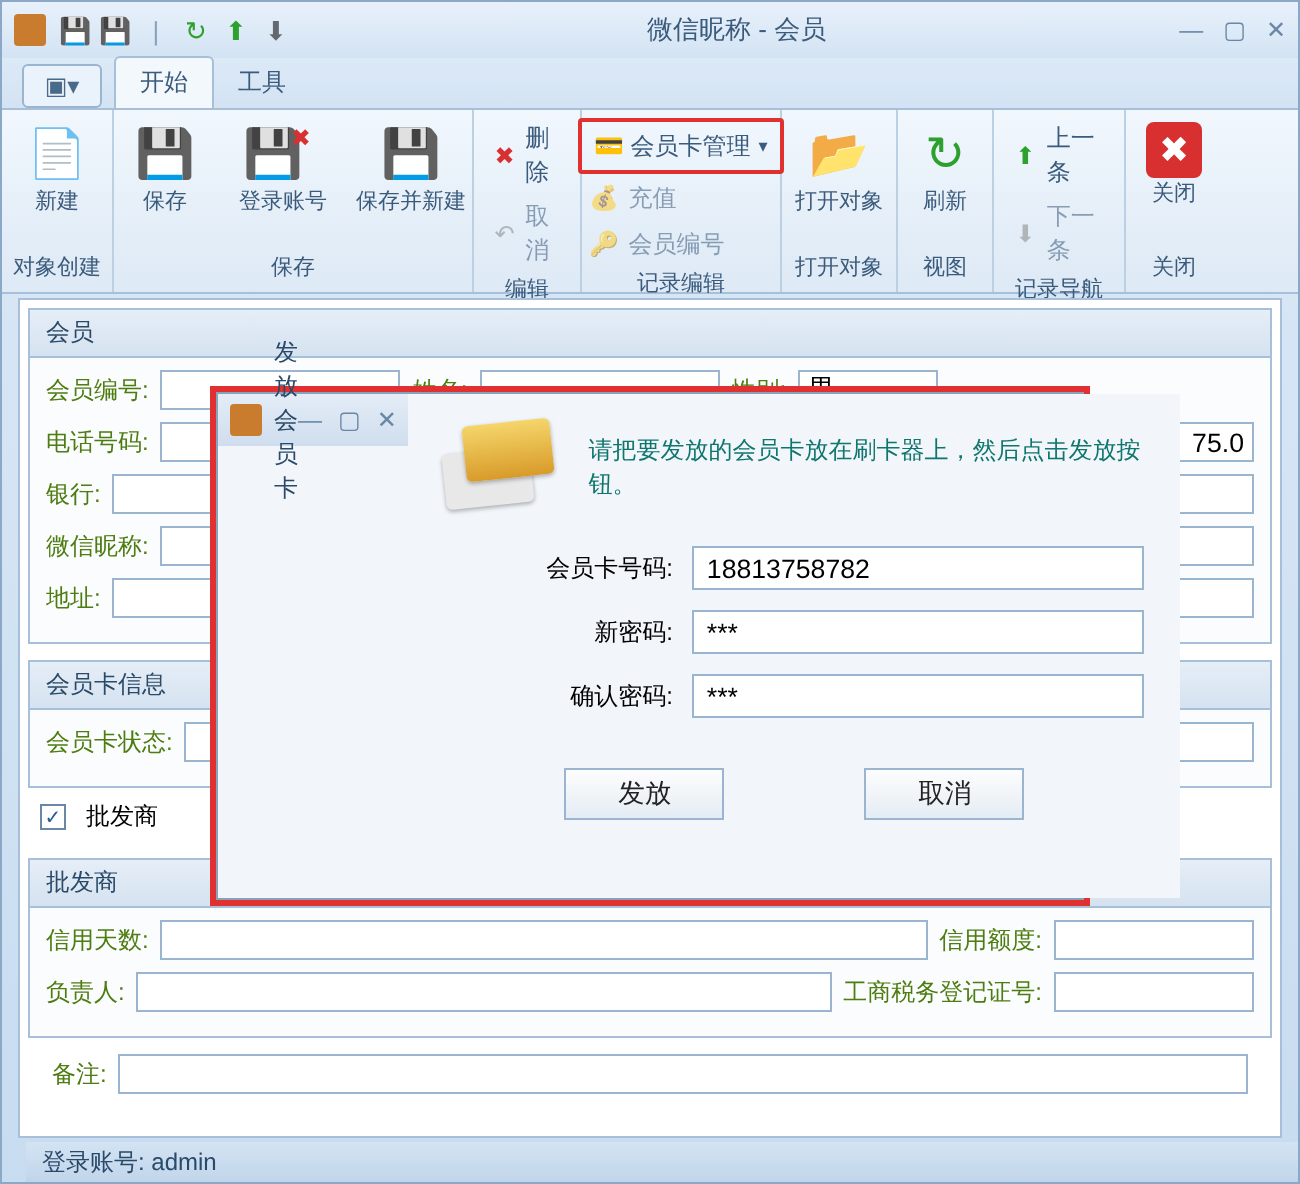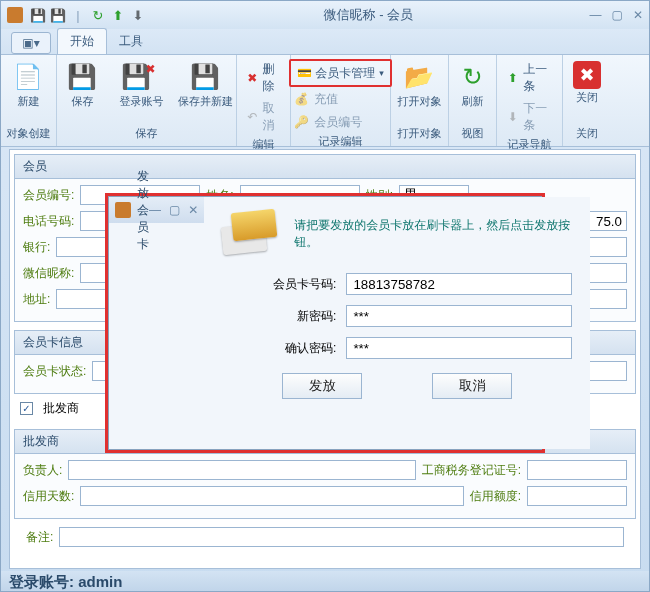--- a/index.html
+++ b/index.html
@@ -30,39 +30,39 @@
 .caret { margin-left: 4px; font-size: 9px; }
 .stack { display: flex; flex-direction: column; gap: 1px; }
 .content { position: absolute; top: 148px; left: 8px; right: 8px; bottom: 22px; background: #fff; border: 1px solid #a7bfd9; overflow: hidden; display: flex; flex-direction: column; }
 .group { border: 1px solid #a7bfd9; margin: 4px; }
 .group-header { background: linear-gradient(#e6eef7, #d5e2f0); padding: 3px 8px; color: #2a4a6a; border-bottom: 1px solid #a7bfd9; display:flex; align-items:center; }
 .group-body { padding: 6px 8px; background: #fafcfe; }
 .row { display: flex; align-items: center; margin-bottom: 6px; gap: 6px; }
 .row label { color: #4d7c0f; white-space: nowrap; }
 .row input[type=text] { border: 1px solid #9bb5d1; height: 20px; padding: 0 4px; flex: 1; min-width: 40px; background: #fff; }
 .chk { width: 13px; height: 13px; border: 1px solid #6a88a6; background: #fff; display: inline-flex; align-items: center; justify-content: center; color: #2a5a9a; font-size: 10px; margin-right: 4px; }
-.statusbar { position: absolute; bottom: 0; left: 0; right: 0; height: 20px; background: linear-gradient(#d3e3f3, #c1d5ea); color: #2a4a6a; padding: 2px 8px; font-size: 15px; font-weight: bold; }
+.statusbar { position: absolute; bottom: 0; left: 12px; right: 0; height: 20px; background: linear-gradient(#d3e3f3, #c1d5ea); color: #2a4a6a; padding: 2px 8px; font-size: 12px; }
 
 .dialog-wrap { position: absolute; top: 192px; left: 104px; width: 440px; height: 260px; border: 3px solid #e03030; }
 .dialog { width: 100%; height: 100%; border: 1px solid #88a2be; background: #f2f6fb; display: flex; }
 .dialog-title { height: 26px; background: linear-gradient(#e4edf7, #cfddee); display: flex; align-items: center; padding: 0 6px; color: #2a4a6a; }
 .dialog-title .ic { width: 16px; height: 16px; background: #c97b2e; margin-right: 6px; border-radius: 2px; }
 .dialog-title .t { flex: 1; }
 .dialog-title .btns { display: flex; gap: 8px; color: #6a88a6; }
 .dialog-body { flex: 1; padding: 14px 18px; background: #f2f6fb; }
 .dialog-body .topline { display: flex; align-items: flex-start; margin-bottom: 16px; }
 .dialog-body .card-ic { width: 58px; height: 46px; margin-right: 18px; position: relative; }
 .dialog-body .card-ic .c1 { position: absolute; width: 44px; height: 28px; background: linear-gradient(#f5d56a,#d89b2a); border-radius: 3px; top: 0; left: 10px; transform: rotate(-6deg); box-shadow: 0 1px 2px rgba(0,0,0,.3); }
 .dialog-body .card-ic .c2 { position: absolute; width: 44px; height: 28px; background: #e8e8e8; border-radius: 3px; top: 14px; left: 0; transform: rotate(-6deg); box-shadow: 0 1px 2px rgba(0,0,0,.3); }
 .dialog-body .msg { color: #0f766e; padding-top: 6px; }
 .dialog-body .frow { display: flex; align-items: center; margin-bottom: 10px; }
 .dialog-body .frow label { width: 124px; text-align: right; padding-right: 10px; }
 .dialog-body .frow input { width: 226px; height: 22px; border: 1px solid #9bb5d1; padding: 0 6px; }
 .dialog-body .btnrow { display: flex; justify-content: center; gap: 70px; margin-top: 14px; }
-.dlgbtn { width: 80px; height: 26px; border: 1px solid #9bb5d1; background: linear-gradient(#fdfdfd,#e4ecf4); cursor: pointer; color: #222; }
+.dlgbtn { width: 80px; height: 26px; border: 1px solid #9bb5d1; background: linear-gradient(#fdfdfd,#e4ecf4); cursor: pointer; color: #222; margin-top: 11px; }
 .ic-save{color:#2a5aa0}.ic-close{color:#d83030}.ic-ref{color:#2da02d}.ic-del{color:#d83030}.ic-undo{color:#888}.ic-open{color:#3a6aa8}.ic-up{color:#2da02d}.ic-down{color:#888}
 .disabled { opacity: .55; }
 </style>
 </head>
 <body>
 
 <div class="window">
 
   <div class="titlebar">
     <div class="app-icon"></div>
@@ -240,29 +240,29 @@
       </div>
     </div>
     <div style="padding:2px 10px" class="row">
       <span class="chk">✓</span>
       <span>批发商</span>
     </div>
     <div class="group">
       <div class="group-header">批发商</div>
       <div class="group-body">
         <div class="row">
+          <label>信用天数:</label>
+            <input type="text" style="">
+          <label>信用额度:</label>
+            <input type="text" style="max-width: 100px;">
+        </div>
+        <div class="row">
           <label>负责人:</label>
             <input type="text" style="">
           <label>工商税务登记证号:</label>
-            <input type="text" style="max-width: 100px;">
-        </div>
-        <div class="row">
-          <label>信用天数:</label>
-            <input type="text" style="">
-          <label>信用额度:</label>
             <input type="text" style="max-width: 100px;">
         </div>
       </div>
     </div>
     <div class="row" style="padding:4px 16px">
         <label>备注:</label>
         <input type="text" style="">
       </div>
   </div>
 

